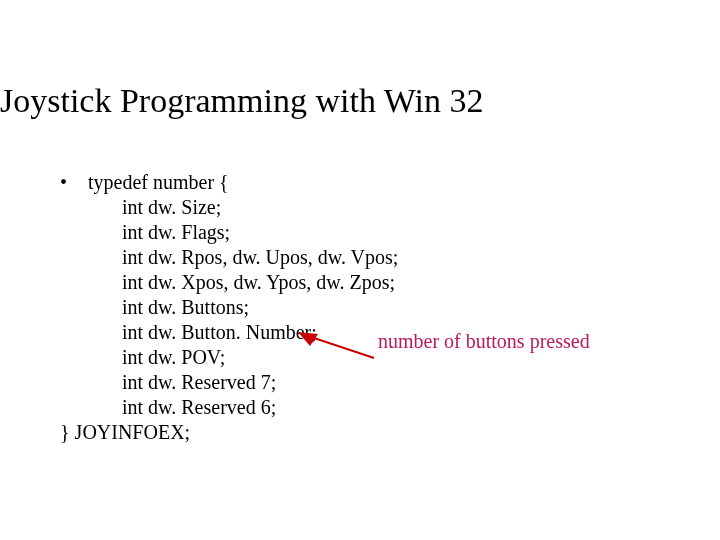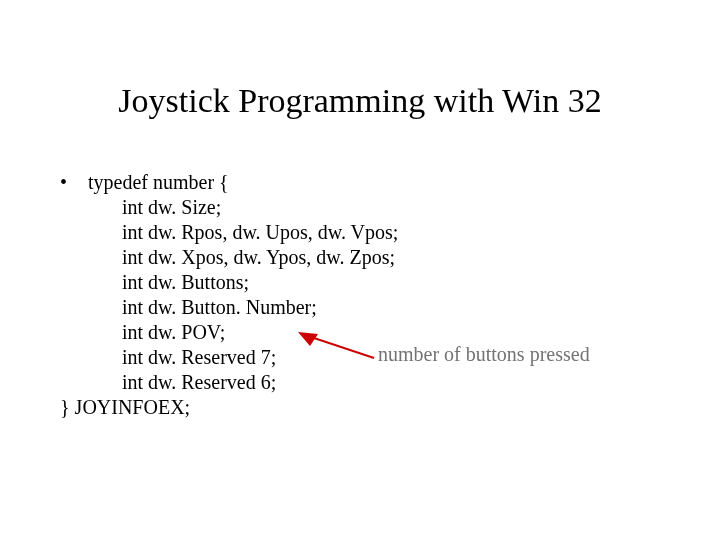--- a/index.html
+++ b/index.html
@@ -15,21 +15,21 @@
   .slide {
     position: relative;
     width: 720px;
     height: 540px;
   }
   .title {
     position: absolute;
     top: 82px;
     left: 0;
     width: 720px;
-    text-align: center;
+    text-align: left;
     font-size: 34px;
     font-weight: 400;
   }
   .body {
     position: absolute;
     top: 170px;
     left: 60px;
     width: 600px;
     font-size: 20px;
     line-height: 1.25;
@@ -43,23 +43,23 @@
     flex: 0 0 28px;
     text-align: left;
   }
   .indent {
     padding-left: 62px;
     font-family: Liberation Serif, serif;
   }
   .annotation {
     position: absolute;
     left: 378px;
-    top: 343px;
+    top: 330px;
     font-size: 20px;
-    color: #737373;
+    color: #be185d;
     text-align: center;
   }
   .arrow {
     position: absolute;
     left: 296px;
     top: 330px;
     width: 80px;
     height: 30px;
     pointer-events: none;
   }
@@ -70,20 +70,21 @@
 <div class="slide">
 
   <div class="title">Joystick Programming with Win 32</div>
 
   <div class="body">
     <div class="bullet-row">
       <span class="bullet-dot">•</span>
       <span>typedef number {</span>
     </div>
     <div class="indent">int dw. Size;</div>
+    <div class="indent">int dw. Flags;</div>
     <div class="indent">int dw. Rpos, dw. Upos, dw. Vpos;</div>
     <div class="indent">int dw. Xpos, dw. Ypos, dw. Zpos;</div>
     <div class="indent">int dw. Buttons;</div>
     <div class="indent">int dw. Button. Number;</div>
     <div class="indent">int dw. POV;</div>
     <div class="indent">int dw. Reserved 7;</div>
     <div class="indent">int dw. Reserved 6;</div>
     <div>} JOYINFOEX;</div>
   </div>
 

